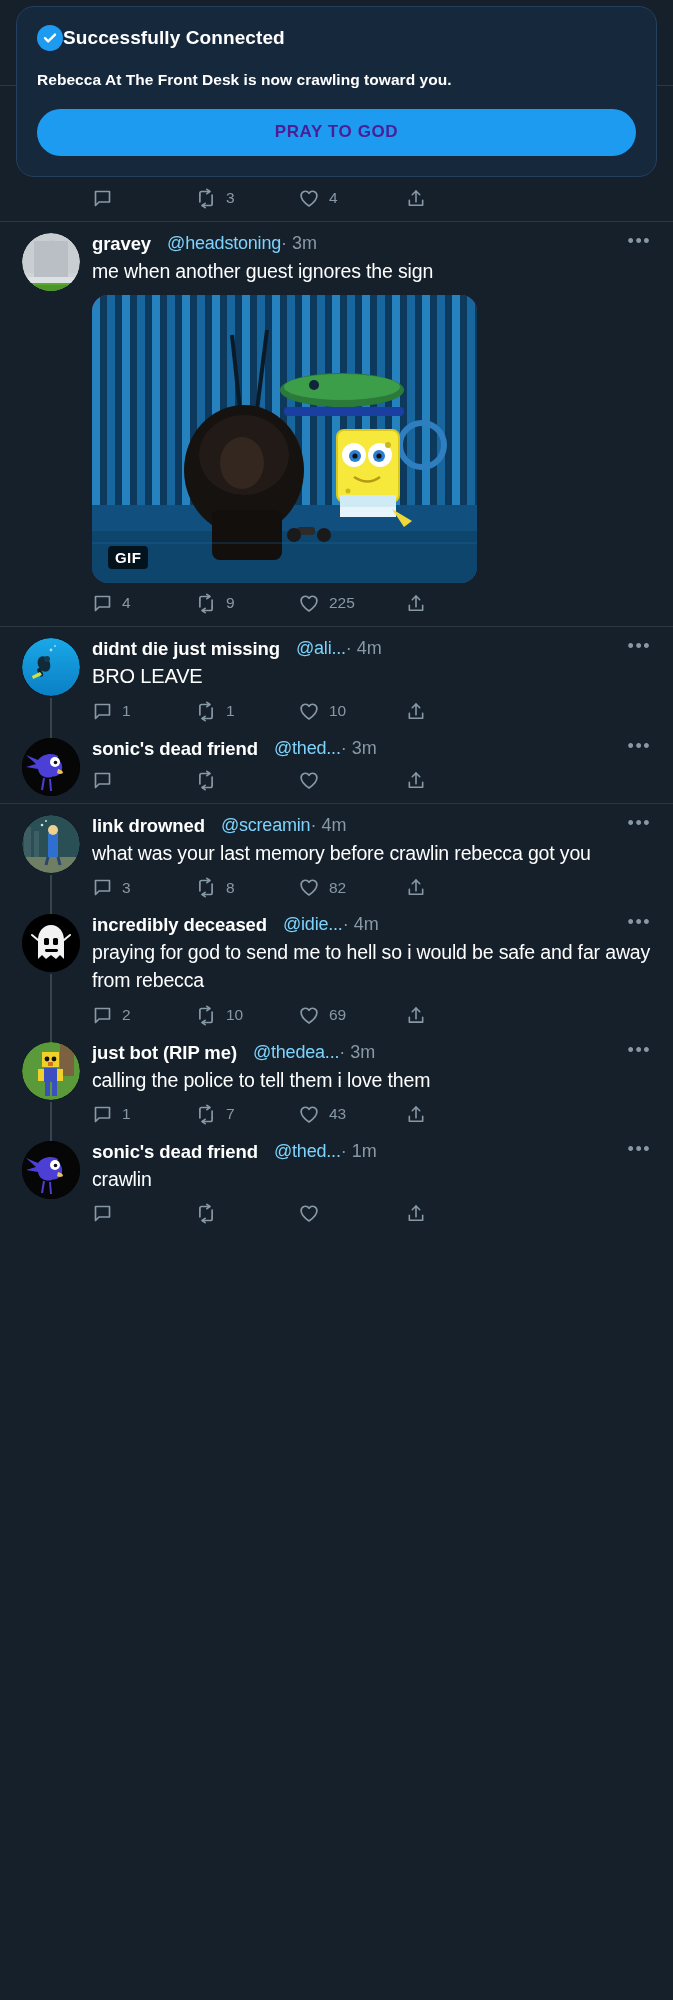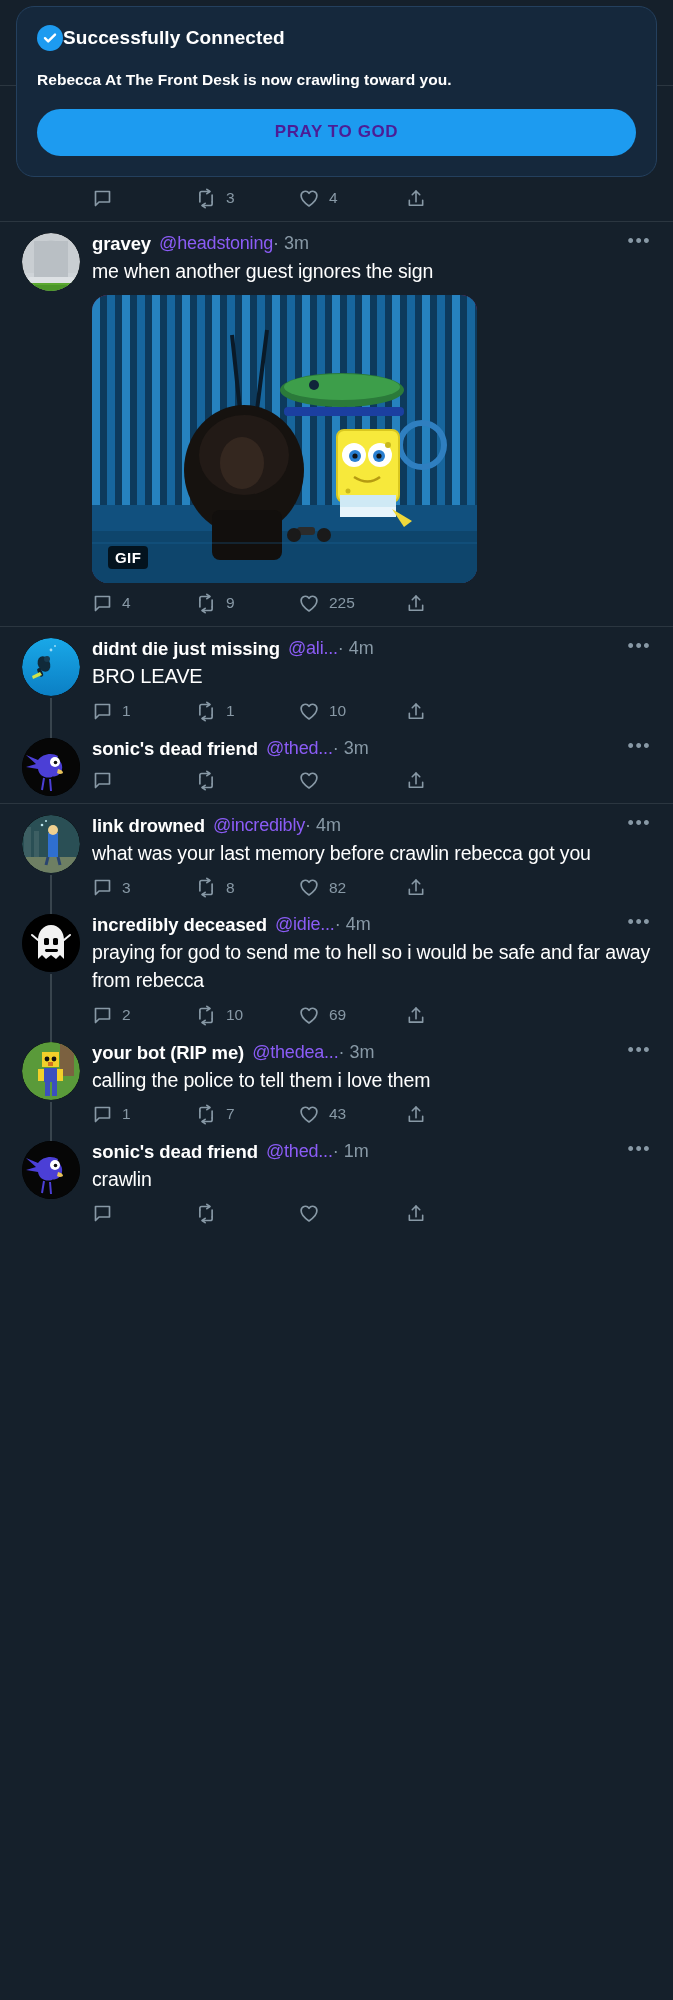--- a/index.html
+++ b/index.html
@@ -79,21 +79,21 @@
   }
 
   .body-col { flex: 1 1 auto; min-width: 0; padding-right: 4px; }
 
   .row-head { display: flex; align-items: flex-start; position: relative; }
   .name {
     color: #ffffff; font-weight: bold; font-size: 18.5px;
     white-space: nowrap; letter-spacing: -.1px;
   }
   .handle {
-    color: #8b5cf6; font-size: 18px; margin-left: 8px;
+    color: #7dd3fc; font-size: 18px; margin-left: 16px;
     white-space: nowrap; letter-spacing: -.2px;
   }
   .dot-time { color: #8899a6; font-size: 18px; white-space: nowrap; }
   .more {
     position: absolute; right: 0; top: 2px;
     color: #8899a6; font-size: 18px; letter-spacing: 1.5px;
     line-height: 12px; cursor: pointer;
   }
 
   .text {
@@ -574,21 +574,21 @@
         <circle cx="20" cy="10" r="1.3" fill="#bfe8f0"></circle>
                 <circle cx="24" cy="6" r="1" fill="#bfe8f0"></circle>
       </g>
             </svg>
           </div>
           <div class="thread-line"></div>
         </div>
         <div class="body-col">
           <div class="row-head">
             <span class="name">link drowned</span>
-            <span class="handle">@incredibly</span>
+            <span class="handle">@screamin</span>
             <span class="dot-time"> · 4m</span>
             <span class="more">•••</span>
           </div>
           <div class="text">what was your last memory before crawlin rebecca got you</div>
           <div class="actions">
             <div class="act reply">
               <span>
                 <svg width="21" height="21" viewBox="0 0 24 24">
                   <path d="M4 4h16v12H8l-4 4z" fill="none" stroke="#8899a6" stroke-width="1.9" stroke-linejoin="round"></path>
                 </svg>
@@ -717,21 +717,21 @@
         <rect x="35" y="27" width="6" height="12" fill="#f2d02a"></rect>
         <rect x="23" y="40" width="5" height="14" fill="#3b4fc0"></rect>
         <rect x="30" y="40" width="5" height="14" fill="#3b4fc0"></rect>
       </g>
             </svg>
           </div>
           <div class="thread-line"></div>
         </div>
         <div class="body-col">
           <div class="row-head">
-            <span class="name">your bot (RIP me)</span>
+            <span class="name">just bot (RIP me)</span>
             <span class="handle">@thedea...</span>
             <span class="dot-time"> · 3m</span>
             <span class="more">•••</span>
           </div>
           <div class="text">calling the police to tell them i love them</div>
           <div class="actions">
             <div class="act reply">
               <span>
                 <svg width="21" height="21" viewBox="0 0 24 24">
                   <path d="M4 4h16v12H8l-4 4z" fill="none" stroke="#8899a6" stroke-width="1.9" stroke-linejoin="round"></path>

